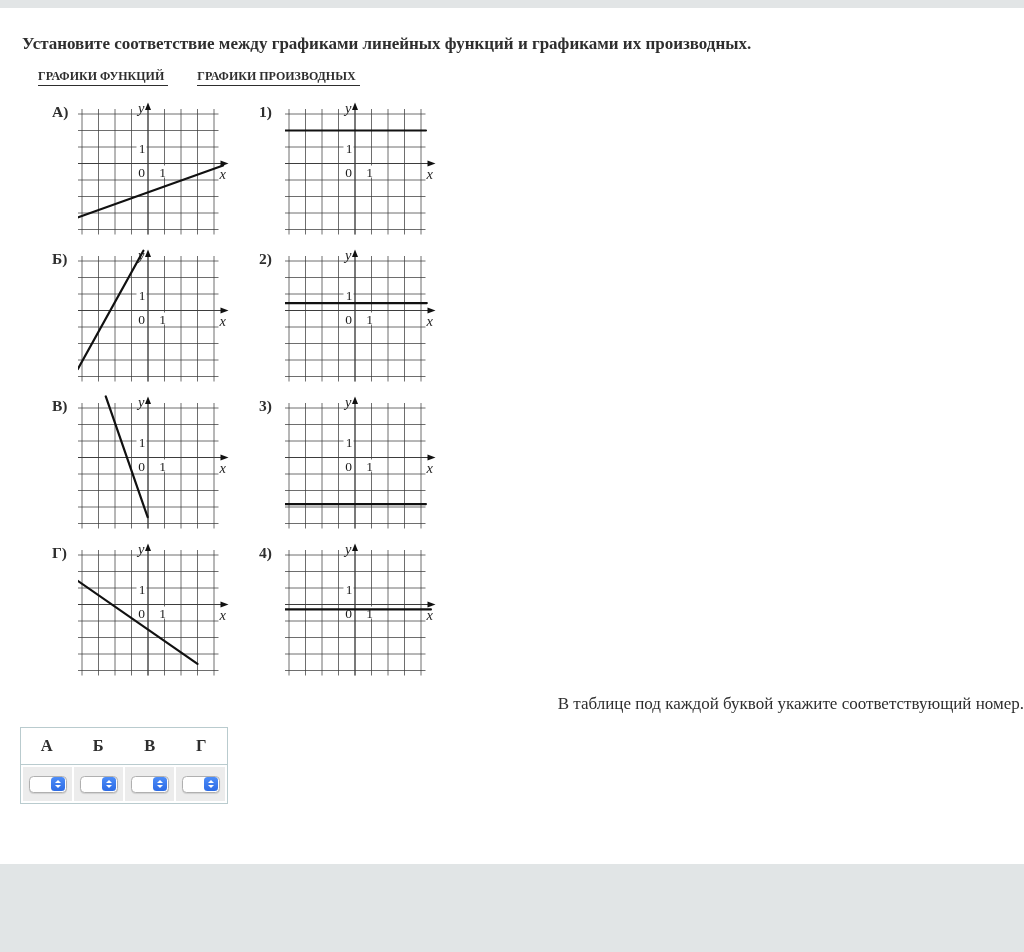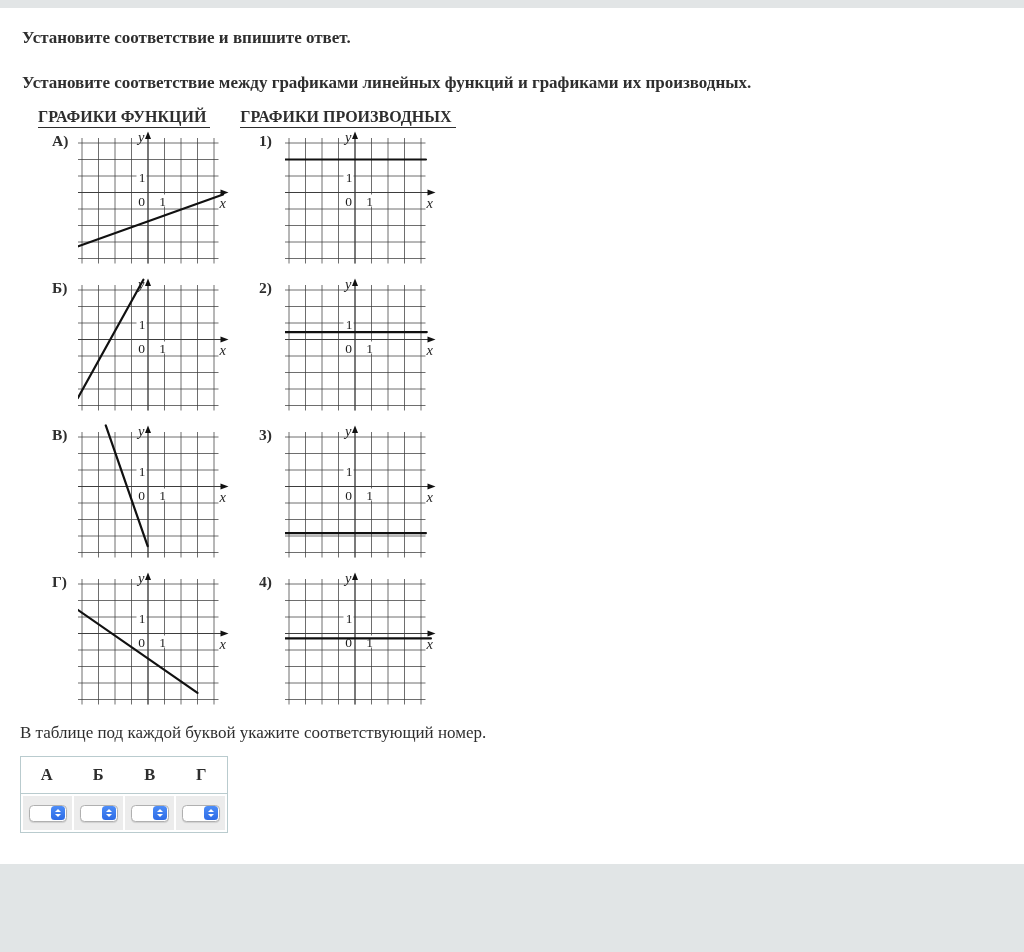--- a/index.html
+++ b/index.html
@@ -8,31 +8,31 @@
     background:#e1e5e6;
     font-family:"Liberation Serif","DejaVu Serif",serif;
     color:#2e2e2e;
   }
   .topbar{height:8px;background:#e2e5e6;}
   .content{background:#ffffff;min-height:856px;box-sizing:border-box;padding:1px 0 10px 0;}
   .bottombar{height:88px;background:#e1e5e6;}
 
   .title{margin:19px 0 0 22px;font-size:17px;font-weight:bold;}
   .subtitle{margin:25px 0 0 22px;font-size:17px;font-weight:bold;}
-  .col-headers{margin:15px 0 2px 38px;font-size:16px;font-weight:bold;}
+  .col-headers{margin:15px 0 15px 38px;font-size:12px;font-weight:bold;}
   .col-header{display:inline-block;border-bottom:1.5px solid #2e2e2e;padding:0 4px 1px 0;}
   .col-header + .col-header{margin-left:26px;}
 
   .plots{margin-left:52px;}
   .plot-row{display:flex;align-items:flex-start;margin-bottom:5px;}
   .graph-label{width:26px;flex:none;font-weight:bold;font-size:15.5px;padding-top:2px;}
   .graph-label.right{margin-left:29px;}
   .plot-svg{display:block;flex:none;}
 
-  .instruction{margin:10px 0 0 20px;font-size:17px;}
+  .instruction{margin:10px 0 0 20px;font-size:17px;text-align:right;}
 
   .answer-table{margin:13px 0 0 20px;width:206px;border:1px solid #b9cbce;background:#fff;}
   .header-row{display:flex;border-bottom:1px solid #b9cbce;}
   .header-cell{width:51.5px;height:36px;display:flex;align-items:center;justify-content:center;
     font-weight:bold;font-size:16.5px;}
   .body-row{display:grid;grid-template-columns:repeat(4,1fr);gap:2px;padding:2px;background:#fff;}
   .body-cell{background:#ececec;height:34px;display:flex;align-items:center;justify-content:center;}
 
   .sel{width:38px;height:17px;background:#fff;border:1px solid #b0b0b0;border-radius:4.5px;
     display:flex;align-items:center;justify-content:flex-end;box-sizing:border-box;
@@ -45,21 +45,20 @@
     border-bottom:3.5px solid #fff;}
   .chev-down{width:0;height:0;border-left:3px solid transparent;border-right:3px solid transparent;
     border-top:3.5px solid #fff;}
 </style>
 </head>
 <body>
 
 <div class="topbar"></div>
 
 <div class="content">
-  <div class="title">Установите соответствие и впишите ответ.</div>
   <div class="subtitle">Установите соответствие между графиками линейных функций и графиками их производных.</div>
 
   <div class="col-headers">
     <span class="col-header">ГРАФИКИ ФУНКЦИЙ</span>
     <span class="col-header">ГРАФИКИ ПРОИЗВОДНЫХ</span>
   </div>
 
   <div class="plots" id="plots">
       <div class="plot-row">
         <span class="graph-label">А)</span>

